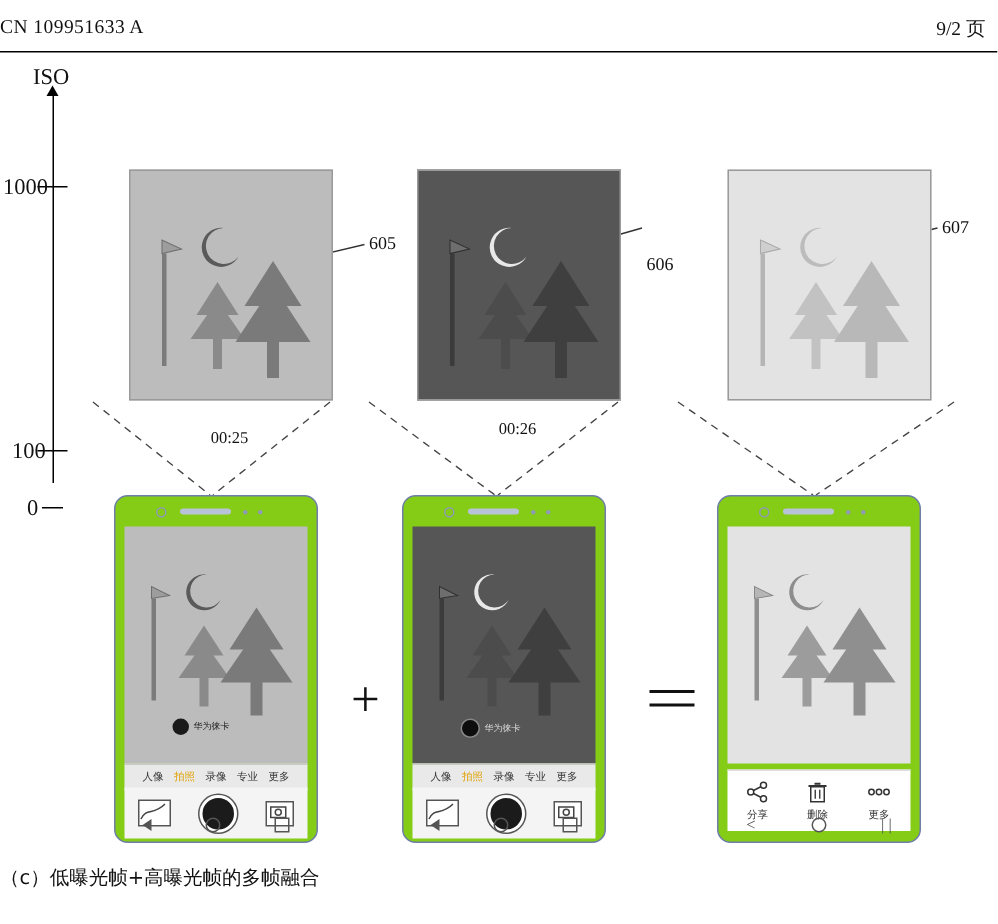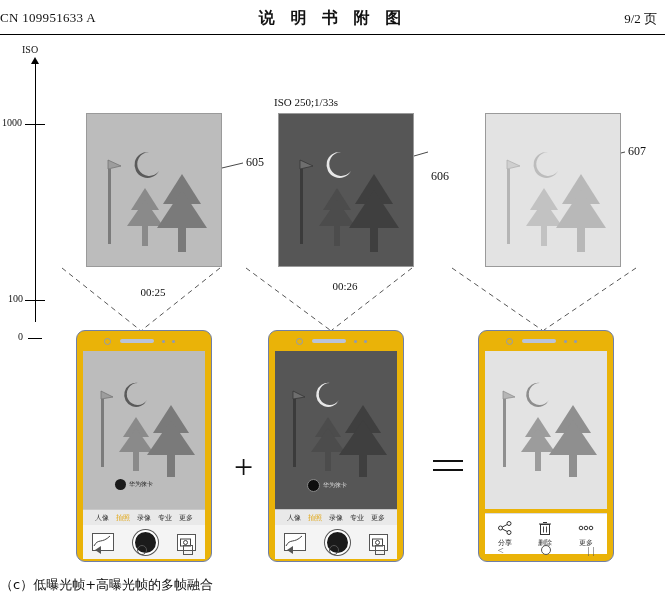--- a/index.html
+++ b/index.html
@@ -49,21 +49,21 @@
   }
   .hdr-right {
     position: absolute;
     right: 8px; top: 10px;
     font-size: 13px;
   }
 
   
   .axis-label {
     position: absolute;
-    font-size: 10px;
+    font-size: 15px;
     font-family: "Liberation Serif", serif;
   }
   .axis-v {
     position: absolute;
     left: 35px; top: 62px;
     width: 1px; height: 260px;
     background: #000;
   }
   .axis-arrow {
     position: absolute;
@@ -117,21 +117,21 @@
     font-family: "Liberation Serif", serif;
   }
 
   
   .phone {
     position: absolute;
     width: 134px;
     height: 230px;
     border: 1.4px solid #6f7fa8;
     border-radius: 9px;
-    background: #eab308;
+    background: #84cc16;
     overflow: hidden;
   }
   .phone-top {
     position: absolute;
     left: 0; top: 0;
     width: 100%;
     height: 20px;
   }
   .phone-screen {
     position: absolute;
@@ -287,21 +287,20 @@
   }
 
   .dashline { position: absolute; }
 </style>
 </head>
 <body>
 
 <div class="page">
 
   <div class="hdr-left">CN 109951633 A</div>
-  <div class="hdr-center">说 明 书 附 图</div>
   <div class="hdr-right">9/2 页</div>
   <div class="hdr-line"></div>
 
   <div class="axis-arrow"></div>
   <div class="axis-v"></div>
   <div class="axis-label" style="left:22px; top:44px;">ISO</div>
 
   <div class="tick" style="left:25px; top:124px; width:20px;"></div>
   <div class="axis-label" style="left:2px; top:117px;">1000</div>
 
@@ -340,21 +339,20 @@
       <rect x="55" y="108" width="6" height="24" fill="#8a8a8a"></rect>
 
       <path d="M95 60 L76 90 L114 90 Z" fill="#7a7a7a"></path>
       <path d="M95 76 L70 114 L120 114 Z" fill="#7a7a7a"></path>
       <rect x="91" y="110" width="8" height="28" fill="#7a7a7a"></rect>
     </svg>
   </div>
   <div class="frame-caption-bottom" style="left:86px; top:286px;">00:25</div>
   <div class="callout" style="left:246px; top:155px;">605</div>
 
-  <div class="frame-caption-top" style="left:226px; top:96px;">ISO 250;1/33s</div>
   <div class="frame sky-dark" style="left:278px; top:113px;">
     <svg class="scene" width="134" height="152" viewBox="0 0 134 152">
       <rect x="21" y="55" width="3" height="75" fill="#3b3b3b"></rect>
       <path d="M21 55 L21 46 L34 52 Z" fill="#6e6e6e" stroke="#303030" stroke-width="0.7"></path>
       <path d="M62 38 a12 12 0 1 0 10 19 a13 13 0 1 1 -10 -19 z" fill="#e8e8e8"></path>
       <path d="M58 74 L44 96 L72 96 Z" fill="#4c4c4c"></path>
       <path d="M58 86 L40 112 L76 112 Z" fill="#4c4c4c"></path>
       <rect x="55" y="108" width="6" height="24" fill="#4c4c4c"></rect>
       <path d="M95 60 L76 90 L114 90 Z" fill="#3f3f3f"></path>
       <path d="M95 76 L70 114 L120 114 Z" fill="#3f3f3f"></path>

